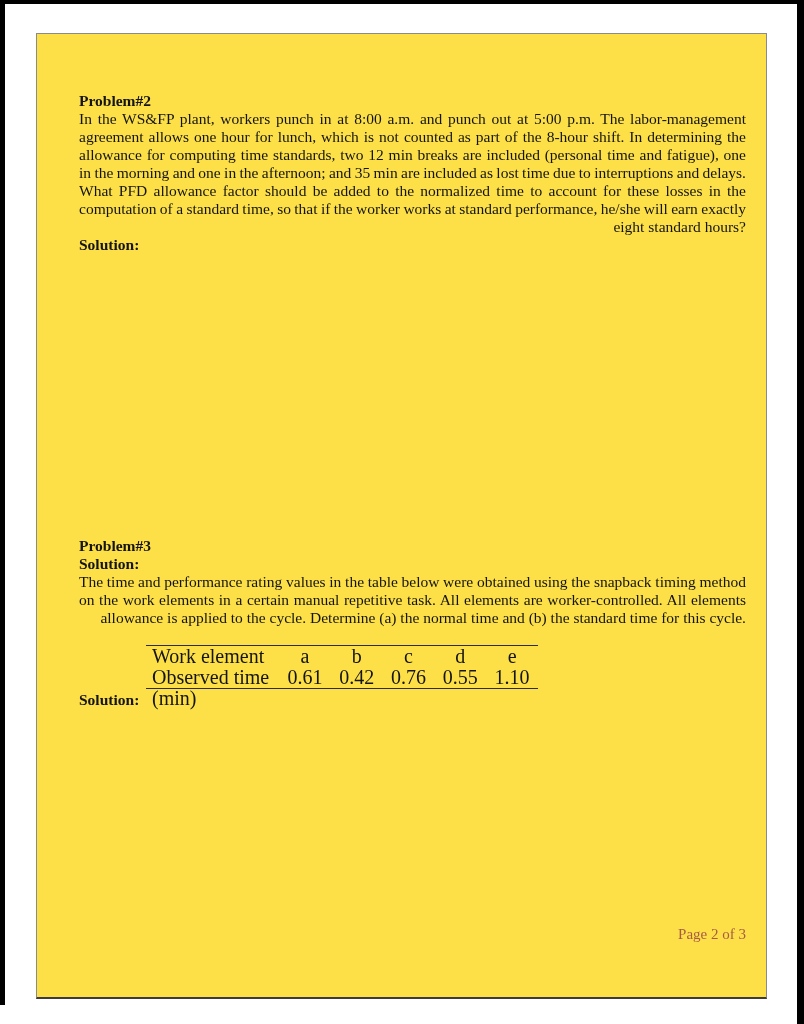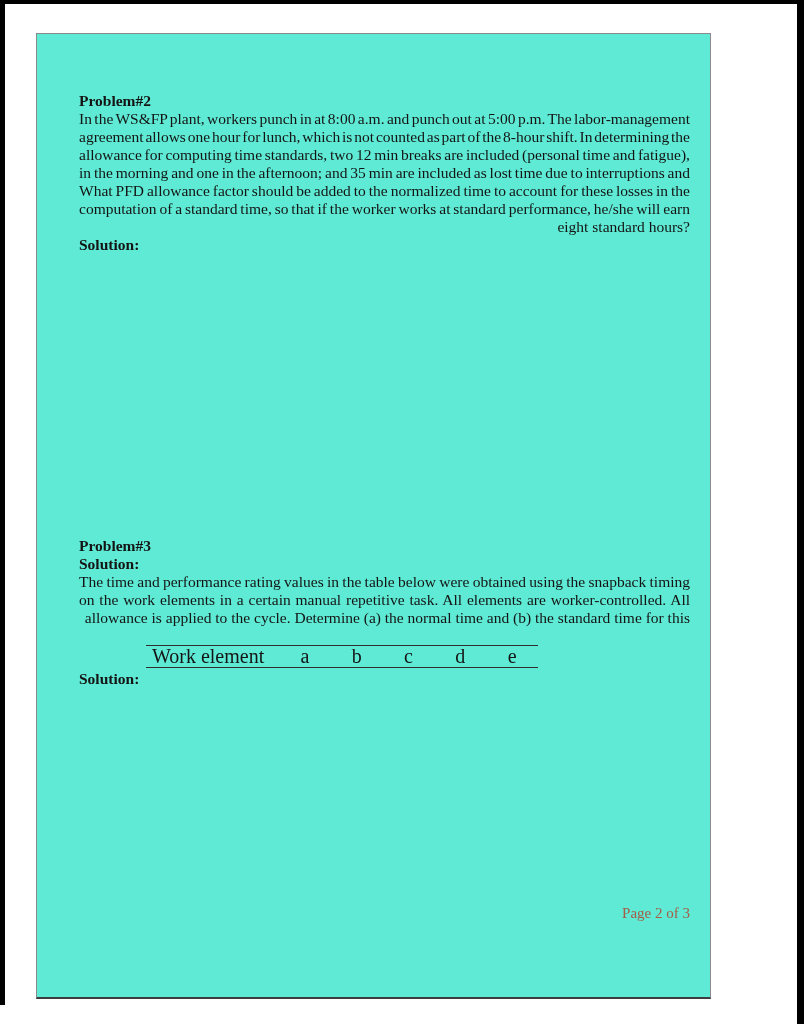--- a/index.html
+++ b/index.html
@@ -19,26 +19,26 @@
   .edge { position: absolute; background: #000; }
   .edge-top    { left: 0; top: 0; width: 804px; height: 4px; }
   .edge-left   { left: 0; top: 0; width: 5px; height: 1005px; }
   .edge-right  { left: 797px; top: 0; width: 7px; height: 1024px; }
 
   
   .page {
     position: absolute;
     left: 36px;
     top: 33px;
-    width: 675px;
+    width: 731px;
     height: 966px;
     box-sizing: border-box;
     border: 1px solid #8a8a8a;
     border-bottom: 2px solid #3c3c3c;
-    background: #5eead4;
+    background: #fde047;
   }
   .content {
     box-sizing: border-box;
     width: 100%;
     height: 100%;
     padding: 58px 20px 0 42px;
     font-size: 15.5px;
     line-height: 18px;
   }
   .heading { font-weight: bold; }
@@ -123,20 +123,30 @@
       <div class="trow">
         <div class="tlabel">Work element</div>
         <div class="tcells">
             <div>a</div>
             <div>b</div>
             <div>c</div>
             <div>d</div>
             <div>e</div>
           </div>
       </div>
+      <div class="trow">
+        <div class="tlabel">Observed time (min)</div>
+        <div class="tcells">
+            <div>0.61</div>
+            <div>0.42</div>
+            <div>0.76</div>
+            <div>0.55</div>
+            <div>1.10</div>
+          </div>
+      </div>
     </div>
 
     <div class="heading solution-after-table">Solution:</div>
 
     <div class="pagenum">Page 2 of 3</div>
 
   </div>
 </div>
 
 </body></html>

